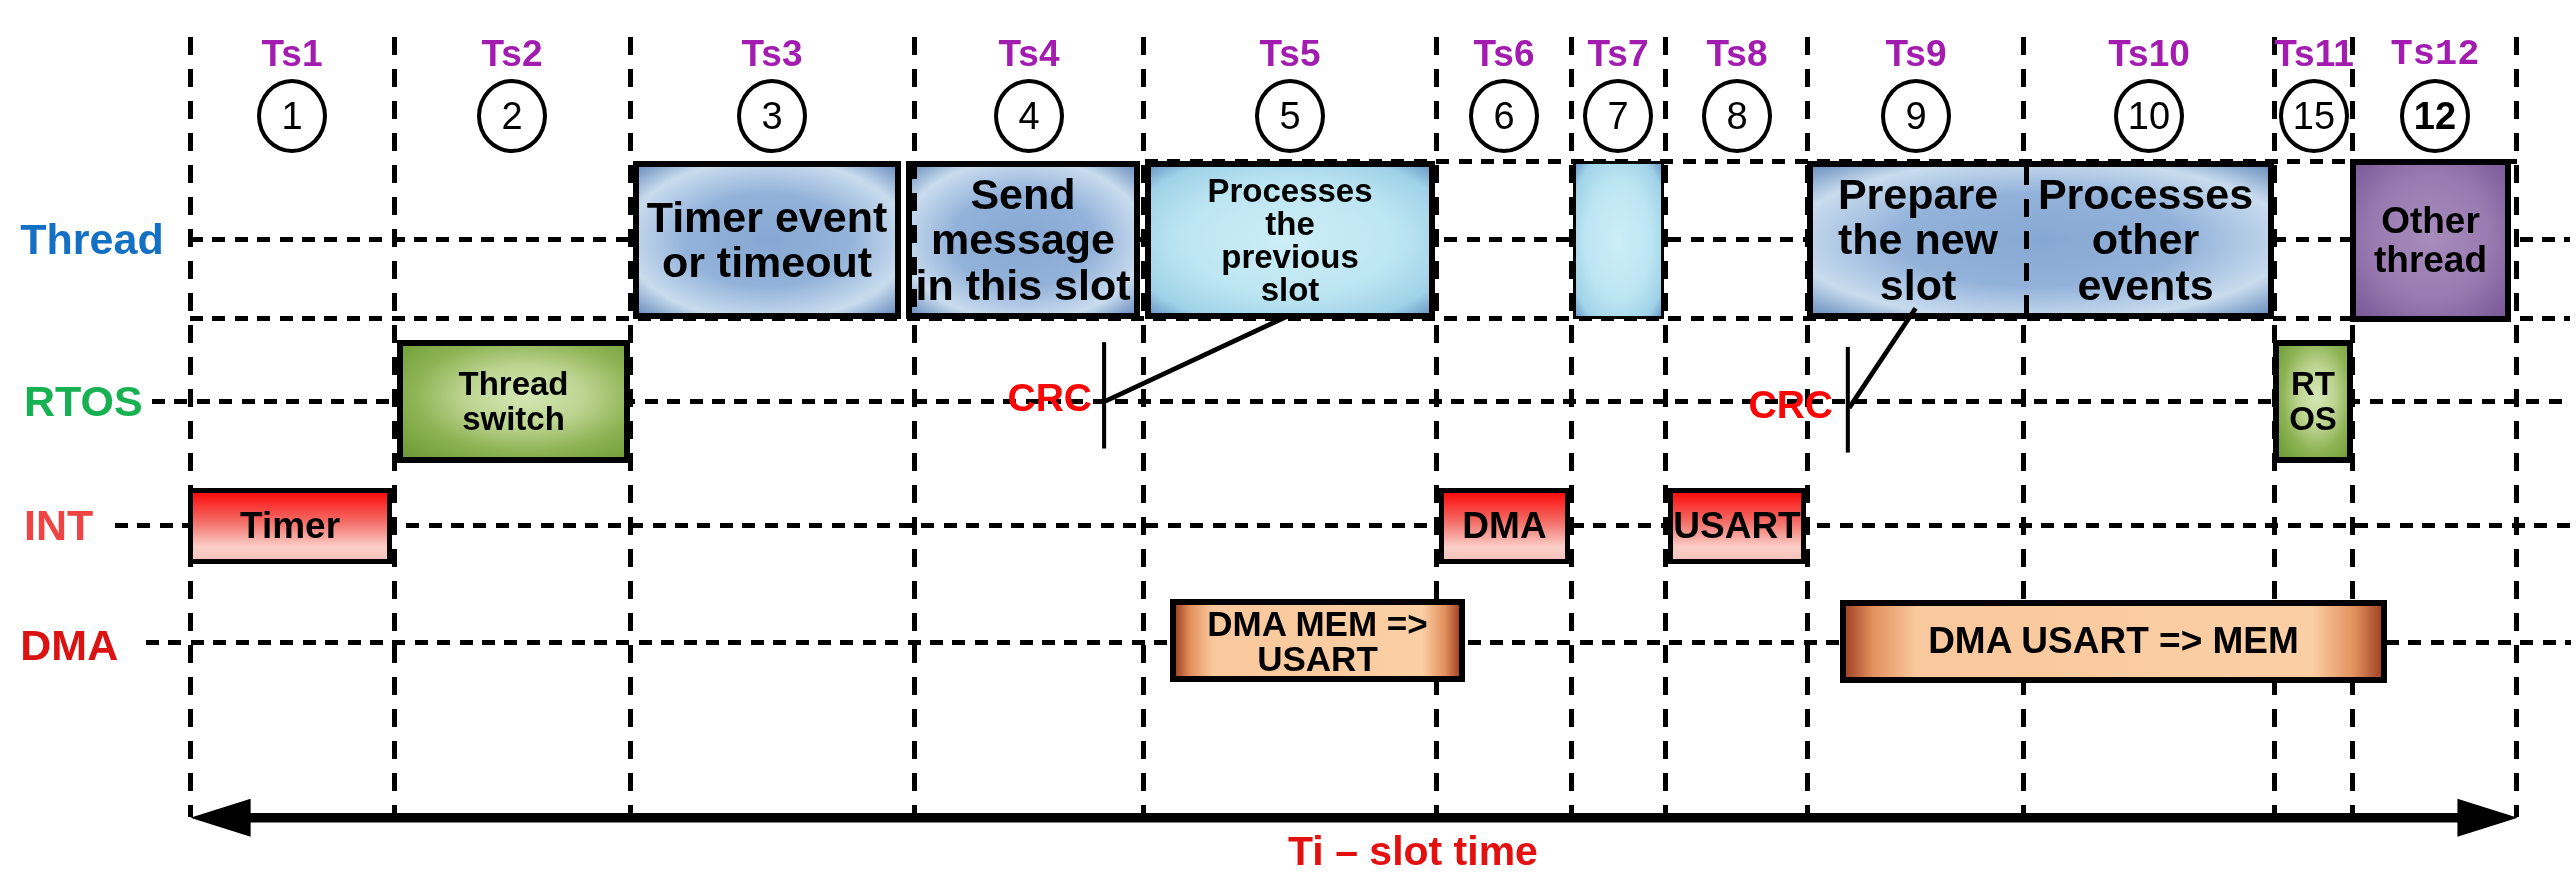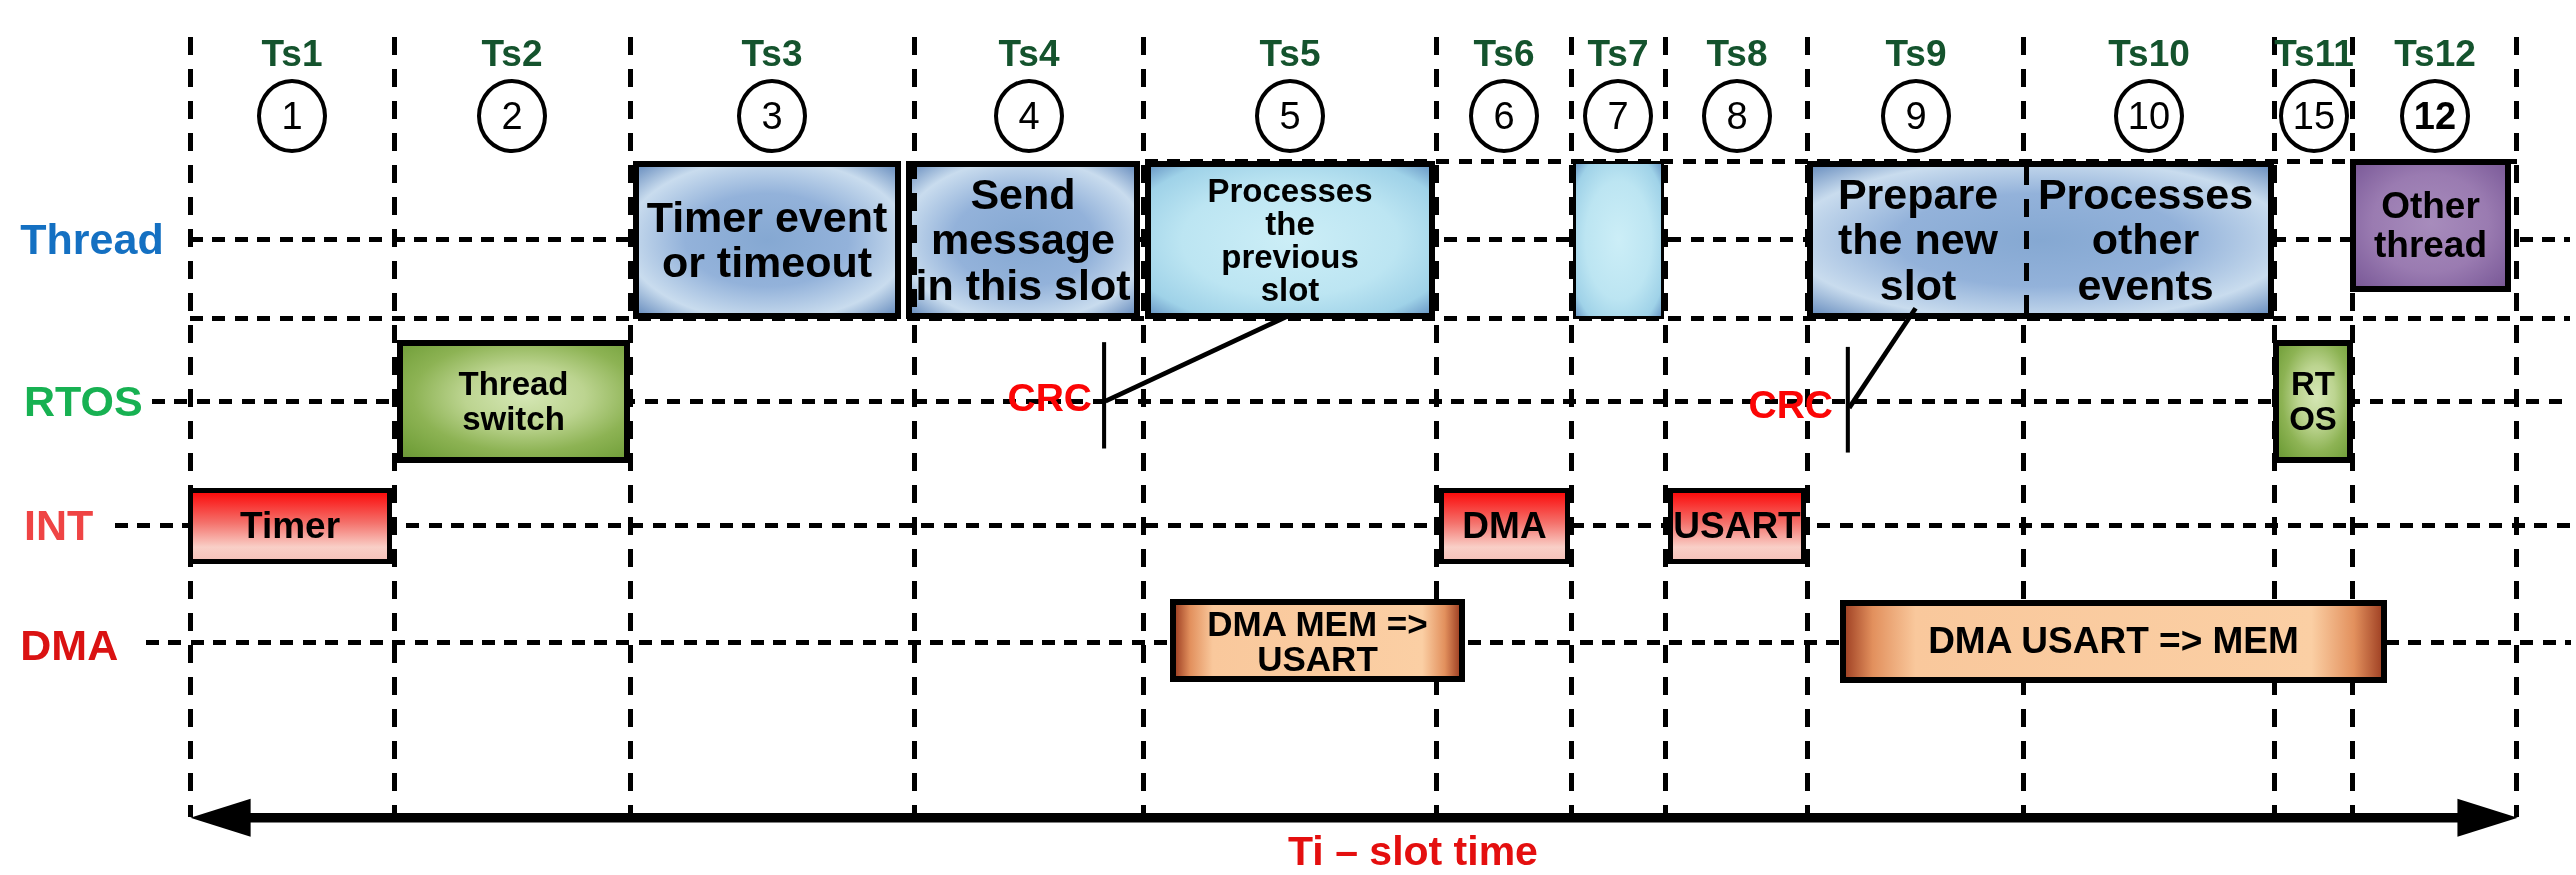--- a/index.html
+++ b/index.html
@@ -9,21 +9,21 @@
   
   .vline{position:absolute;top:37px;height:780px;width:4.7px;z-index:1;
          background:repeating-linear-gradient(180deg,#000 0 17.6px,transparent 17.6px 32px);}
   .vseg{position:absolute;width:4.7px;z-index:3;
         background:repeating-linear-gradient(180deg,#000 0 17.6px,transparent 17.6px 32px);}
   .hline{position:absolute;height:4.7px;z-index:1;
          background:repeating-linear-gradient(90deg,#000 0 13px,transparent 13px 22.4px);}
 
   
   .ts-label{position:absolute;top:33px;transform:translateX(-50%);
-            font-size:37px;font-weight:bold;color:#14532d;z-index:2;white-space:nowrap;}
+            font-size:37px;font-weight:bold;color:#a21caf;z-index:2;white-space:nowrap;}
   .ts-circle{position:absolute;top:79px;transform:translateX(-50%);
              width:62px;height:66px;border:4.7px solid #000;border-radius:50%;
              background:#fff;display:flex;align-items:center;justify-content:center;
              font-size:38px;color:#000;z-index:2;}
 
   
   .row-label{position:absolute;transform:translateY(-50%);font-weight:bold;
              font-size:43px;z-index:2;white-space:nowrap;}
 
   
@@ -80,21 +80,21 @@
   <div class="ts-label" style="left:512px;">Ts2</div>
   <div class="ts-label" style="left:772px;">Ts3</div>
   <div class="ts-label" style="left:1029px;">Ts4</div>
   <div class="ts-label" style="left:1290px;">Ts5</div>
   <div class="ts-label" style="left:1504px;">Ts6</div>
   <div class="ts-label" style="left:1618px;">Ts7</div>
   <div class="ts-label" style="left:1737px;">Ts8</div>
   <div class="ts-label" style="left:1916px;">Ts9</div>
   <div class="ts-label" style="left:2149px;">Ts10</div>
   <div class="ts-label" style="left:2314px;">Ts11</div>
-  <div class="ts-label" style="left:2435px;">Ts12</div>
+  <div class="ts-label" style="left:2435px;font-family:Liberation Mono, monospace;">Ts12</div>
 
   <div class="ts-circle" style="left:292px;">1</div>
   <div class="ts-circle" style="left:512px;">2</div>
   <div class="ts-circle" style="left:772px;">3</div>
   <div class="ts-circle" style="left:1029px;">4</div>
   <div class="ts-circle" style="left:1290px;">5</div>
   <div class="ts-circle" style="left:1504px;">6</div>
   <div class="ts-circle" style="left:1618px;">7</div>
   <div class="ts-circle" style="left:1737px;">8</div>
   <div class="ts-circle" style="left:1916px;">9</div>
@@ -118,21 +118,21 @@
 slot</div>
   <div class="box cyan" style="left:1573px;top:161px;width:91px;height:158px;border-width:3.4px;"></div>
   <div class="box blue" style="left:1807px;top:161px;width:467px;height:158px;padding:0;">
     <div class="cell" style="width:210px;">Prepare
 the new
 slot</div>
     <div class="cell" style="width:245px;">Processes
 other events</div>
     <div class="divider" style="left:211px;"></div>
   </div>
-  <div class="box purple" style="left:2350px;top:159px;width:161px;height:133px;">Other
+  <div class="box purple" style="left:2350px;top:159px;width:161px;height:163px;">Other
 thread</div>
 
   <div class="box green" style="left:397px;top:340px;width:233px;height:123px;">Thread
 switch</div>
   <div class="box green" style="left:2273px;top:340px;width:80px;height:123px;">RT
 OS</div>
 
   <div class="box redbox" style="left:188px;top:488px;width:204px;height:76px;">Timer</div>
   <div class="box redbox" style="left:1439px;top:488px;width:131px;height:76px;">DMA</div>
   <div class="box redbox" style="left:1668px;top:488px;width:138px;height:76px;">USART</div>

